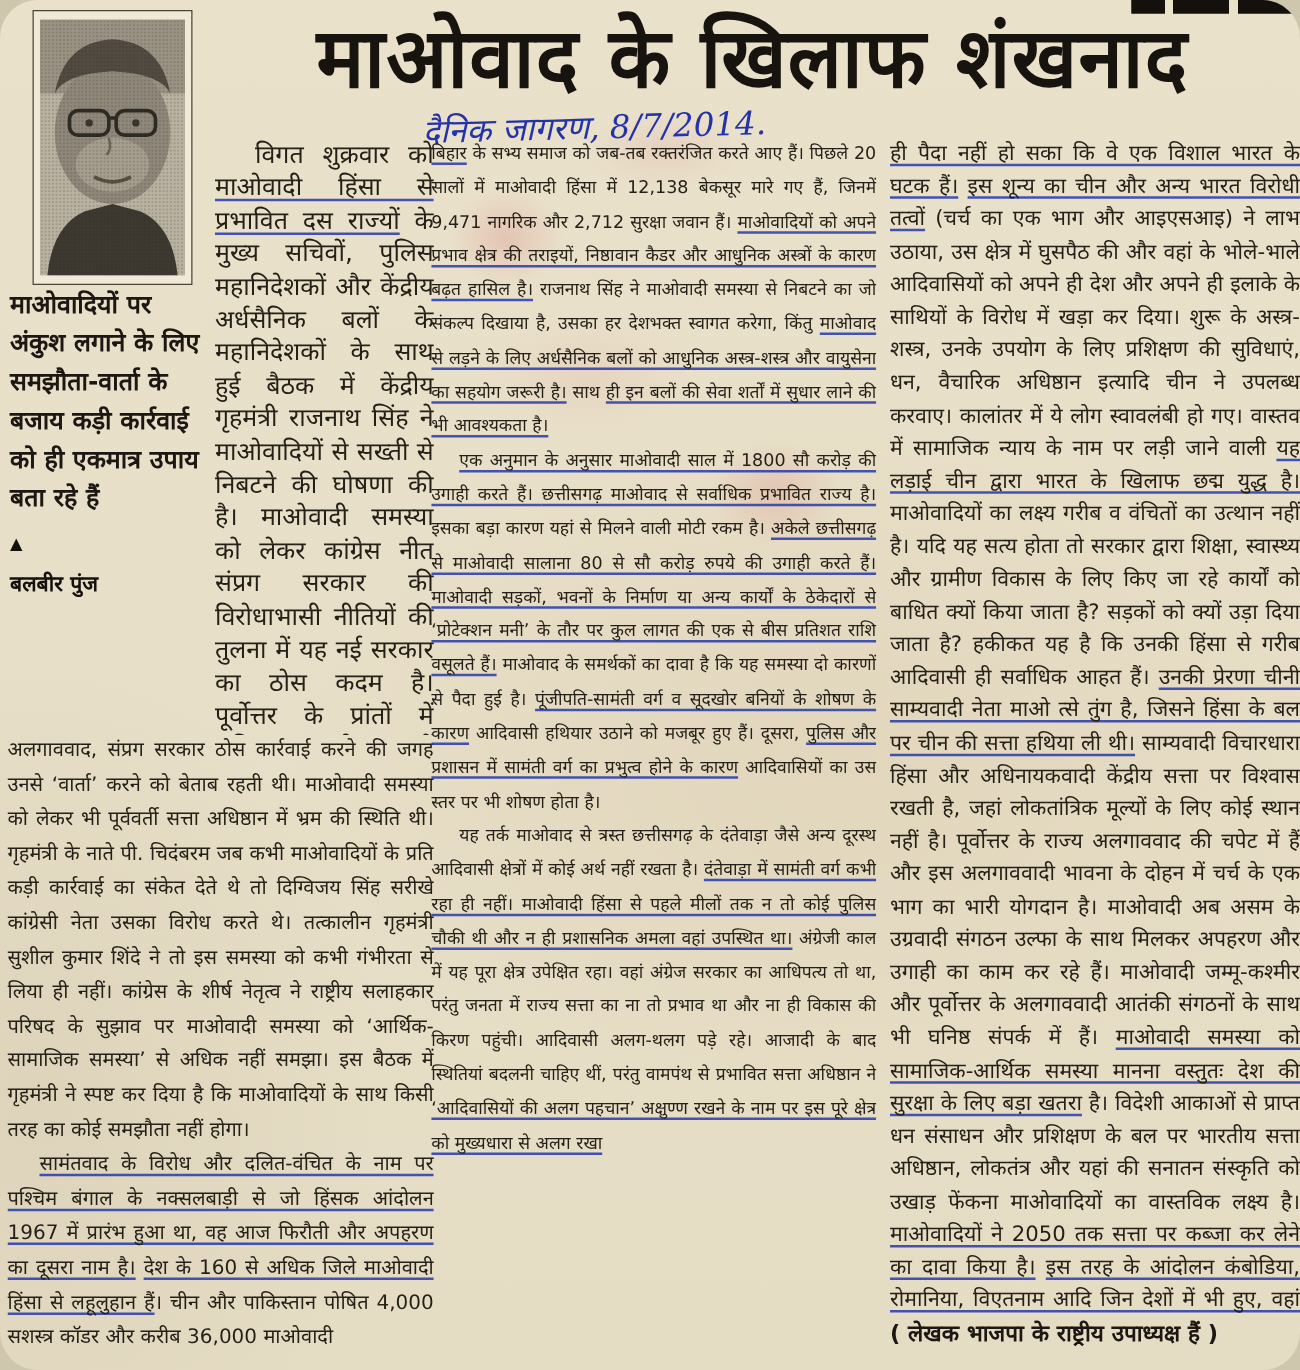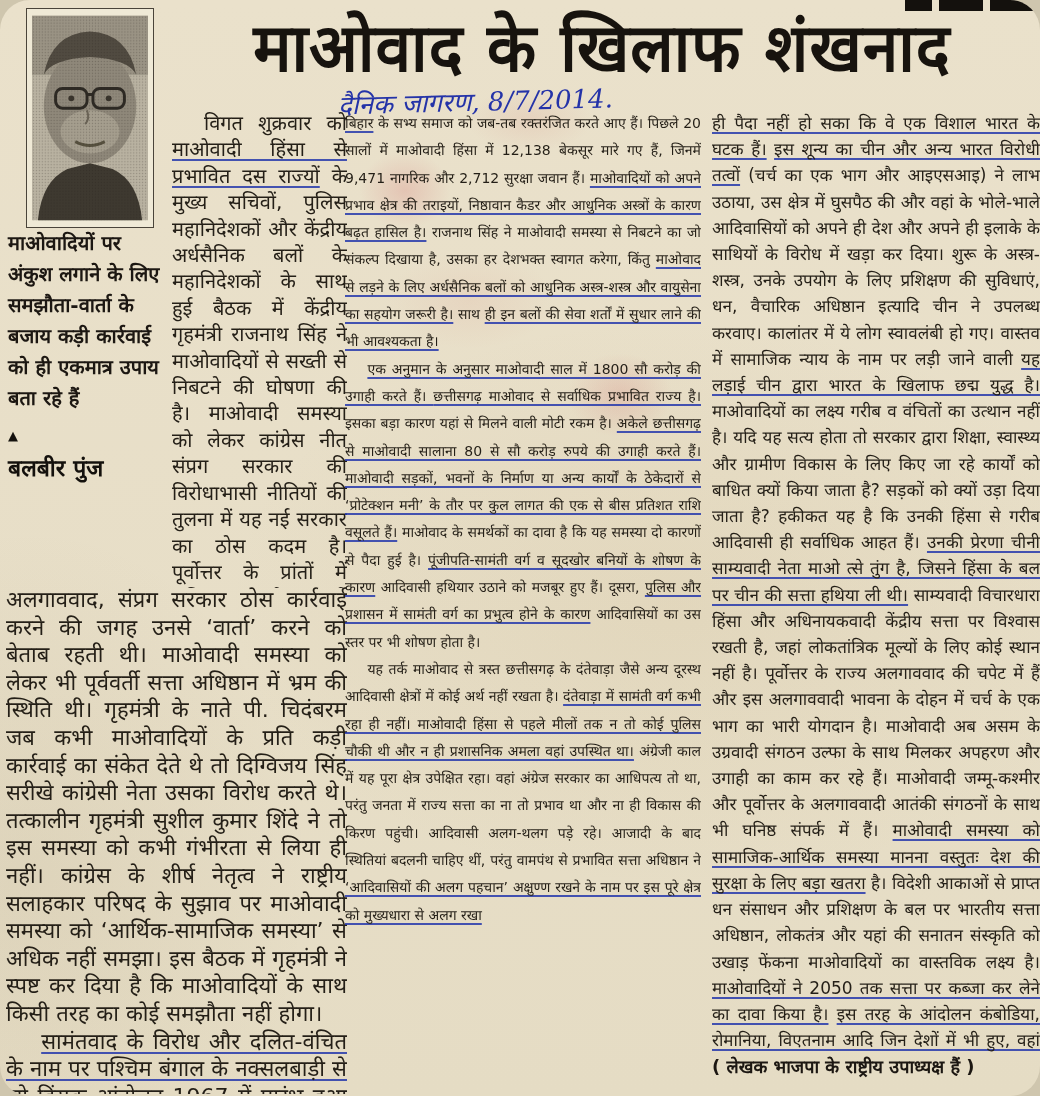--- a/index.html
+++ b/index.html
@@ -33,24 +33,24 @@
   .photo-frame{
     position:absolute;left:26px;top:8px;width:128px;height:220px;
     background:#efe9d6;border:1px solid #4a443a;padding:5px;box-sizing:border-box;
   }
   .photo-frame svg{display:block;width:100%;height:100%;}
   .intro{
     position:absolute;left:8px;top:228px;width:160px;
     font-weight:700;font-size:20px;line-height:31px;color:#1c1712;
   }
   .pointer{font-size:13px;margin:6px 0 2px;color:#14110d;}
-  .byline{font-size:23px;font-weight:700;color:#14110d;}
+  .byline{font-size:17px;font-weight:700;color:#14110d;}
   .col{position:absolute;text-align:justify;overflow:hidden;}
   .col1{left:172px;top:110px;width:175px;height:478px;font-size:20px;line-height:26.4px;}
-  .leftwide{left:6px;top:586px;width:341px;height:508px;font-size:22px;line-height:27.6px;}
+  .leftwide{left:6px;top:586px;width:341px;height:508px;font-size:16px;line-height:27.6px;}
   .col2{left:345px;top:110px;width:356px;height:984px;font-size:14px;line-height:27.3px;}
   .col3{left:712px;top:110px;width:328px;height:942px;font-size:17px;line-height:26.2px;}
   .para{margin:0;text-indent:1.6em;}
   .para.noindent{text-indent:0;}
   .u{
     text-decoration:underline;text-decoration-color:rgba(38,56,172,.85);
     text-decoration-thickness:2px;text-underline-offset:3px;text-decoration-skip-ink:none;
   }
   .footer{
     position:absolute;left:712px;top:1054px;width:328px;

